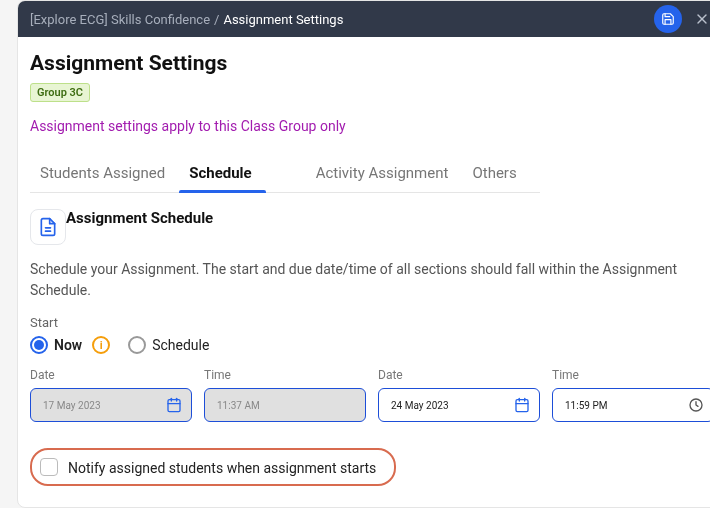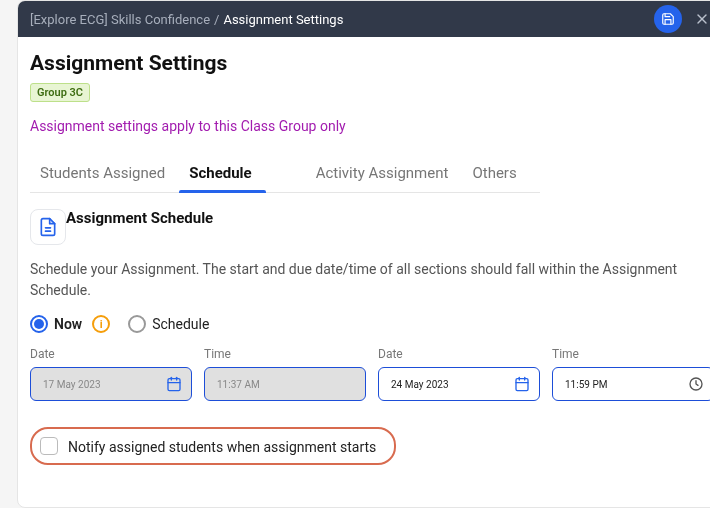--- a/index.html
+++ b/index.html
@@ -280,20 +280,23 @@
             <line x1="9" y1="13" x2="15" y2="13"></line>
             <line x1="9" y1="17" x2="15" y2="17"></line>
           </svg>
         </div>
         <div class="label">Assignment Schedule</div>
       </div>
 
       <div class="section-desc">Schedule your Assignment. The start and due date/time of all sections should fall within the Assignment Schedule.</div>
 
       <div class="two-col">
+        <div>
+          <div class="field-label">Start</div>
+        </div>
       </div>
 
       <div class="radio-row">
         <div class="radio">
           <div class="circle">
               <div class="dot"></div>
             </div>
           <span class="radio-label">Now</span>
         </div>
         <div class="info-icon">i</div>

